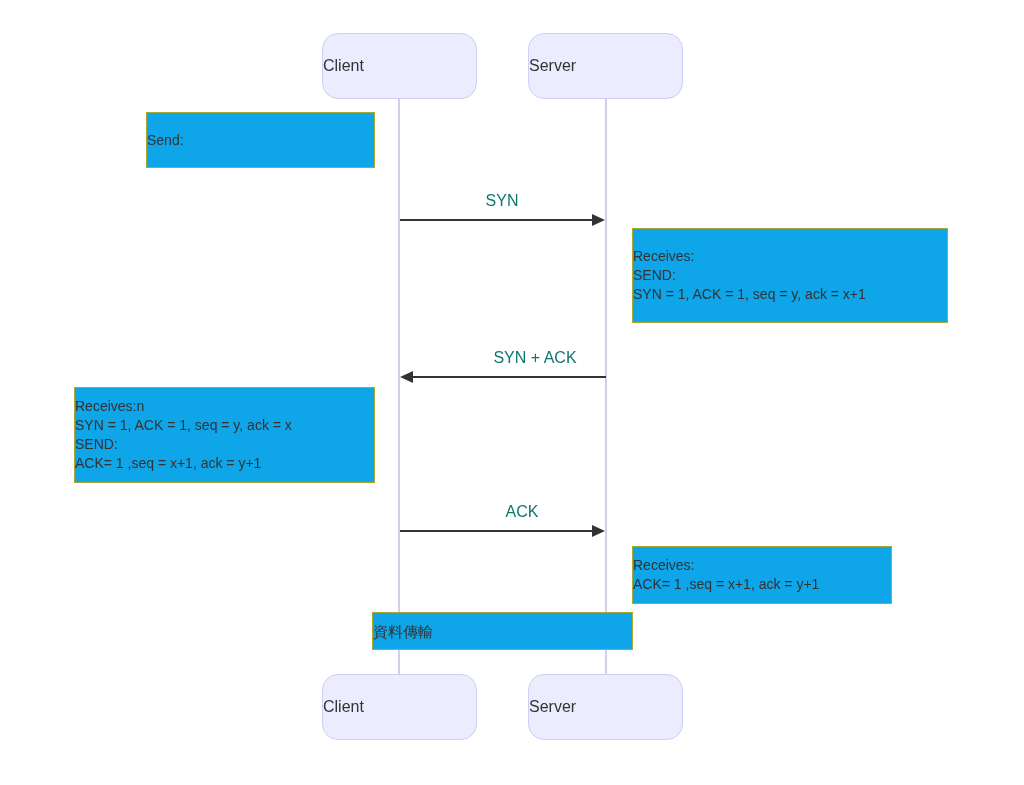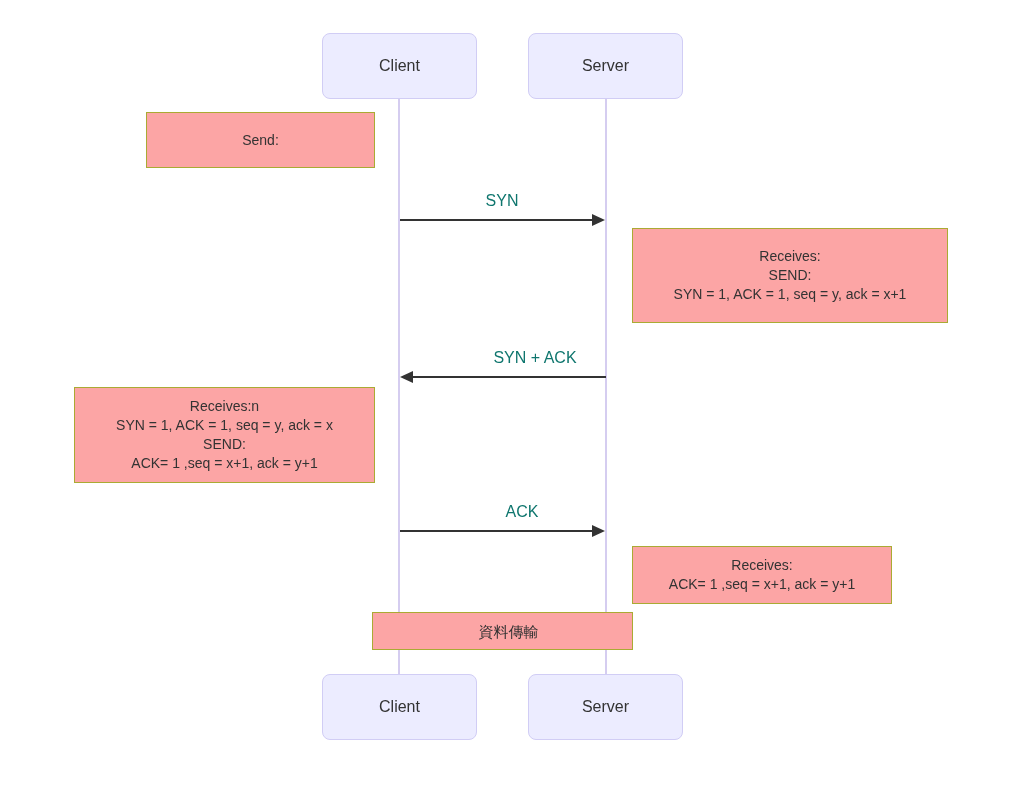--- a/index.html
+++ b/index.html
@@ -2,34 +2,34 @@
 <html><head>
 <meta charset="utf-8">
 <style>
   html,body{margin:0;padding:0;background:#fff;}
   .canvas{position:relative;width:1024px;height:785px;background:#ffffff;overflow:hidden;
           font-family:"Liberation Sans", sans-serif;color:#333;}
   .lifeline{position:absolute;top:99px;height:576px;width:2px;background:#d5cdf0;}
   .lifeline.client{left:398px;}
   .lifeline.server{left:605px;}
   .actor{position:absolute;width:155px;height:66px;background:#ECECFF;border:1px solid #d1cdf5;
-         border-radius:8px;display:flex;align-items:center;justify-content:center;
+         border-radius:16px;display:flex;align-items:center;
          font-size:16px;color:#333;box-sizing:border-box;}
   .actor.top-client{left:322px;top:33px;}
   .actor.top-server{left:528px;top:33px;}
   .actor.bottom-client{left:322px;top:674px;}
   .actor.bottom-server{left:528px;top:674px;}
-  .note{position:absolute;background:#fca5a5;border:1px solid #aaaa33;box-sizing:border-box;
-        display:flex;flex-direction:column;justify-content:center;text-align:center;
+  .note{position:absolute;background:#0ea5e9;border:1px solid #aaaa33;box-sizing:border-box;
+        display:flex;flex-direction:column;justify-content:center;text-align:left;
         font-size:14px;line-height:19px;color:#333;}
   .note1{left:146px;top:112px;width:229px;height:56px;}
   .note2{left:632px;top:228px;width:316px;height:95px;}
   .note3{left:74px;top:387px;width:301px;height:96px;}
   .note4{left:632px;top:546px;width:260px;height:58px;}
-  .note5{left:372px;top:612px;width:261px;height:38px;font-size:15px;padding-left:12px;}
+  .note5{left:372px;top:612px;width:261px;height:38px;font-size:15px;}
   .msg-label{position:absolute;text-align:center;font-size:16px;color:#0f766e;}
   .msg-label.syn{left:400px;top:192px;width:204px;}
   .msg-label.synack{left:400px;top:349px;width:206px;padding-left:32px;}
   .msg-label.ack{left:400px;top:503px;width:204px;margin-left:20px;}
   .msg-line{position:absolute;height:2px;background:#333333;}
   .msg-line.syn{left:400px;top:219px;width:192px;}
   .msg-line.synack{left:413px;top:376px;width:193px;}
   .msg-line.ack{left:400px;top:530px;width:192px;}
   .arrowhead{position:absolute;width:0;height:0;border-style:solid;}
   .arrowhead.right{border-width:6px 0 6px 13px;border-color:transparent transparent transparent #333333;}

